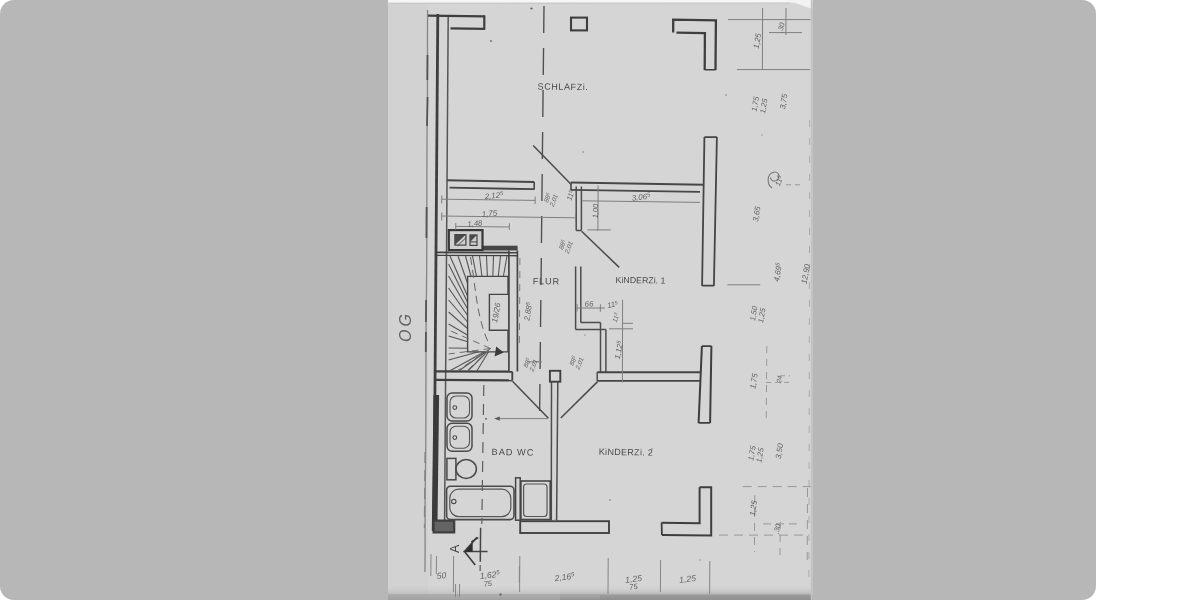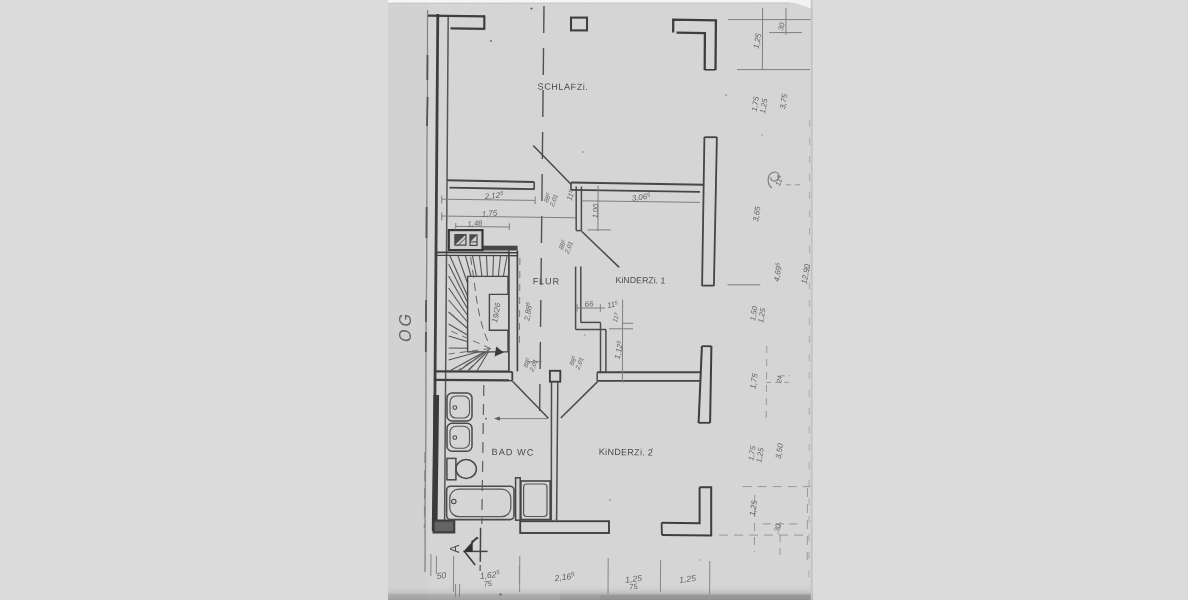--- a/index.html
+++ b/index.html
@@ -1,16 +1,16 @@
 <!DOCTYPE html>
 <html><head>
 <meta charset="utf-8">
 <style>
 html,body{margin:0;padding:0;background:#fff;}
-#stage{position:relative;width:1188px;height:600px;background:#fde047;overflow:hidden;filter:grayscale(1);}
+#stage{position:relative;width:1096px;height:600px;background:#fca5a5;overflow:hidden;filter:grayscale(1);border-radius:14px;}
 svg{position:absolute;left:0;top:0;}
 text{font-family:"Liberation Sans",sans-serif;}
 .lbl{fill:#4a4a50;}
 .dim{fill:#5f5f68;font-style:italic;}
 text{text-anchor:middle;}
 </style>
 </head>
 <body>
 <div id="stage">
 <svg width="1200" height="600" viewBox="0 0 1200 600">

